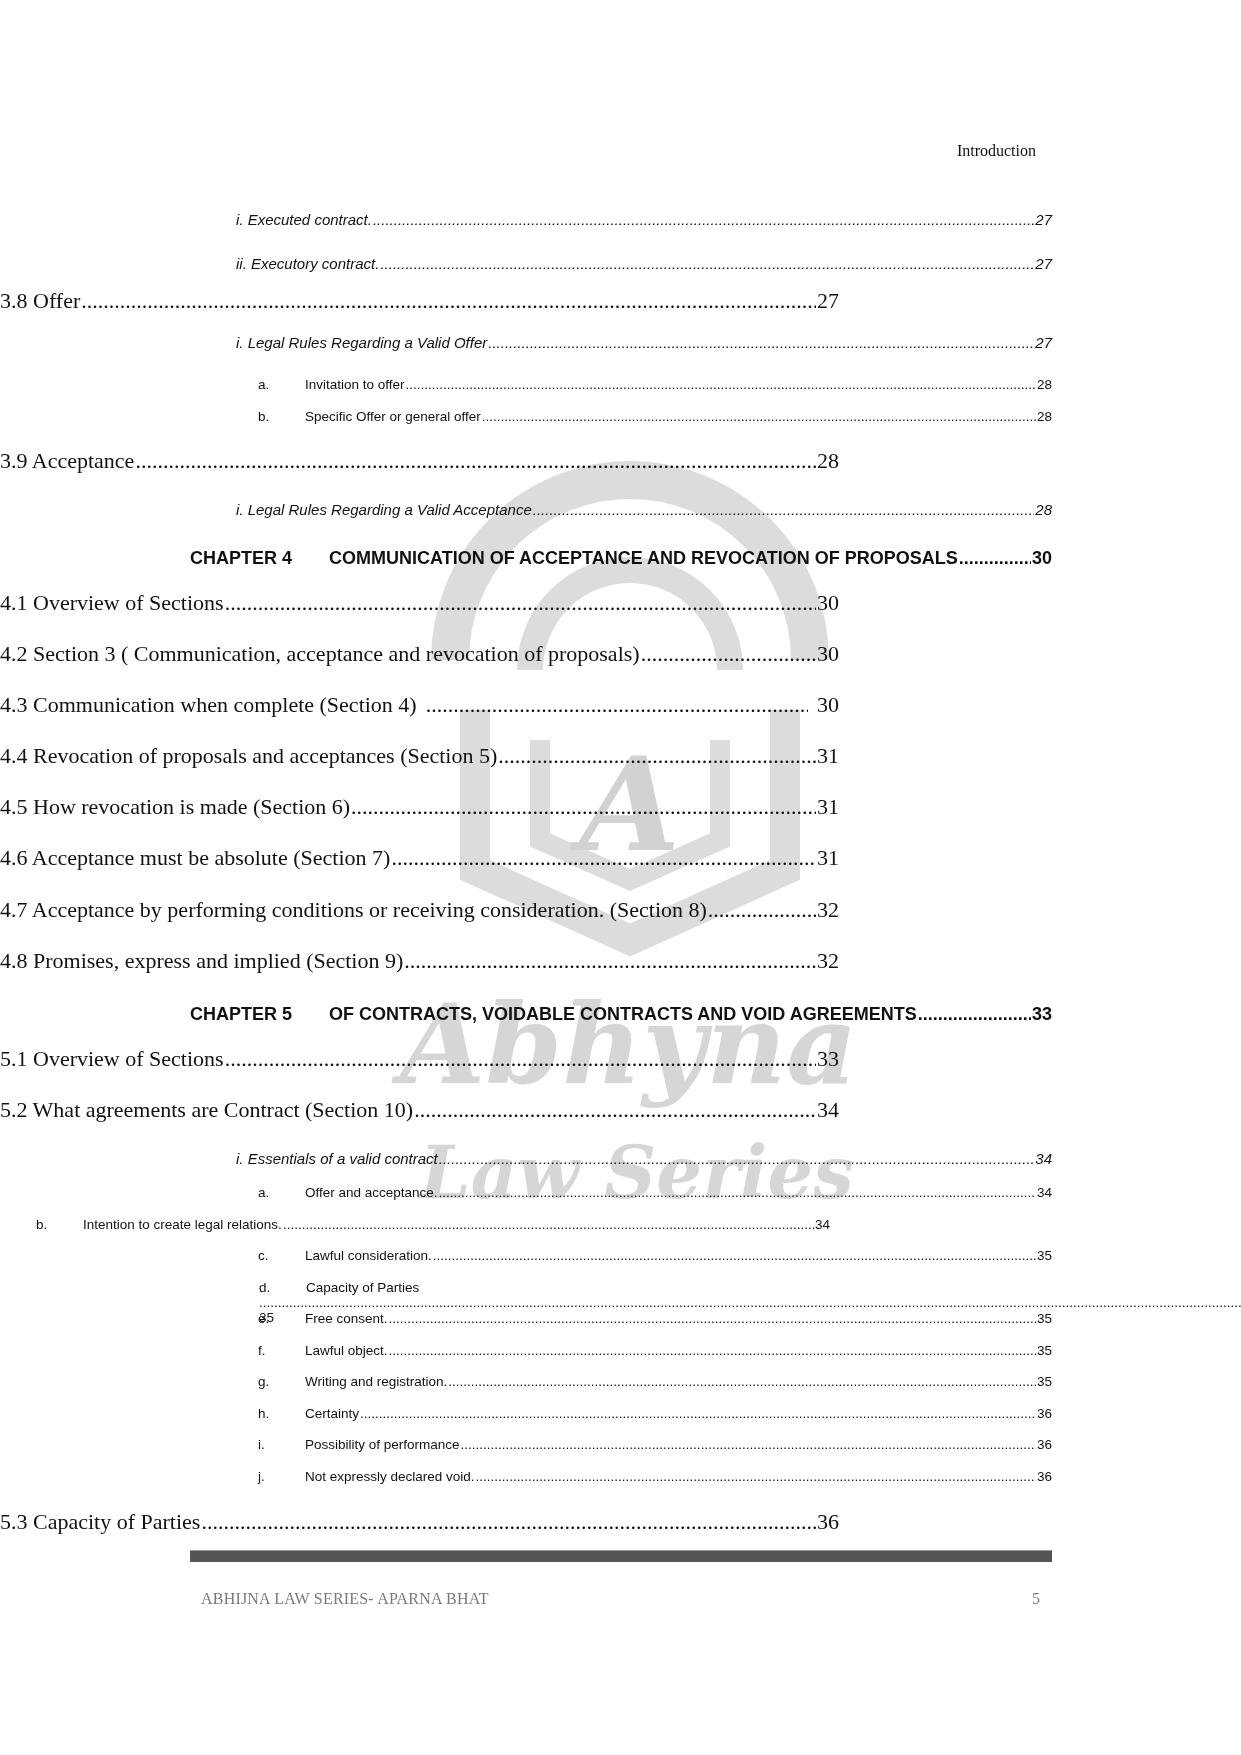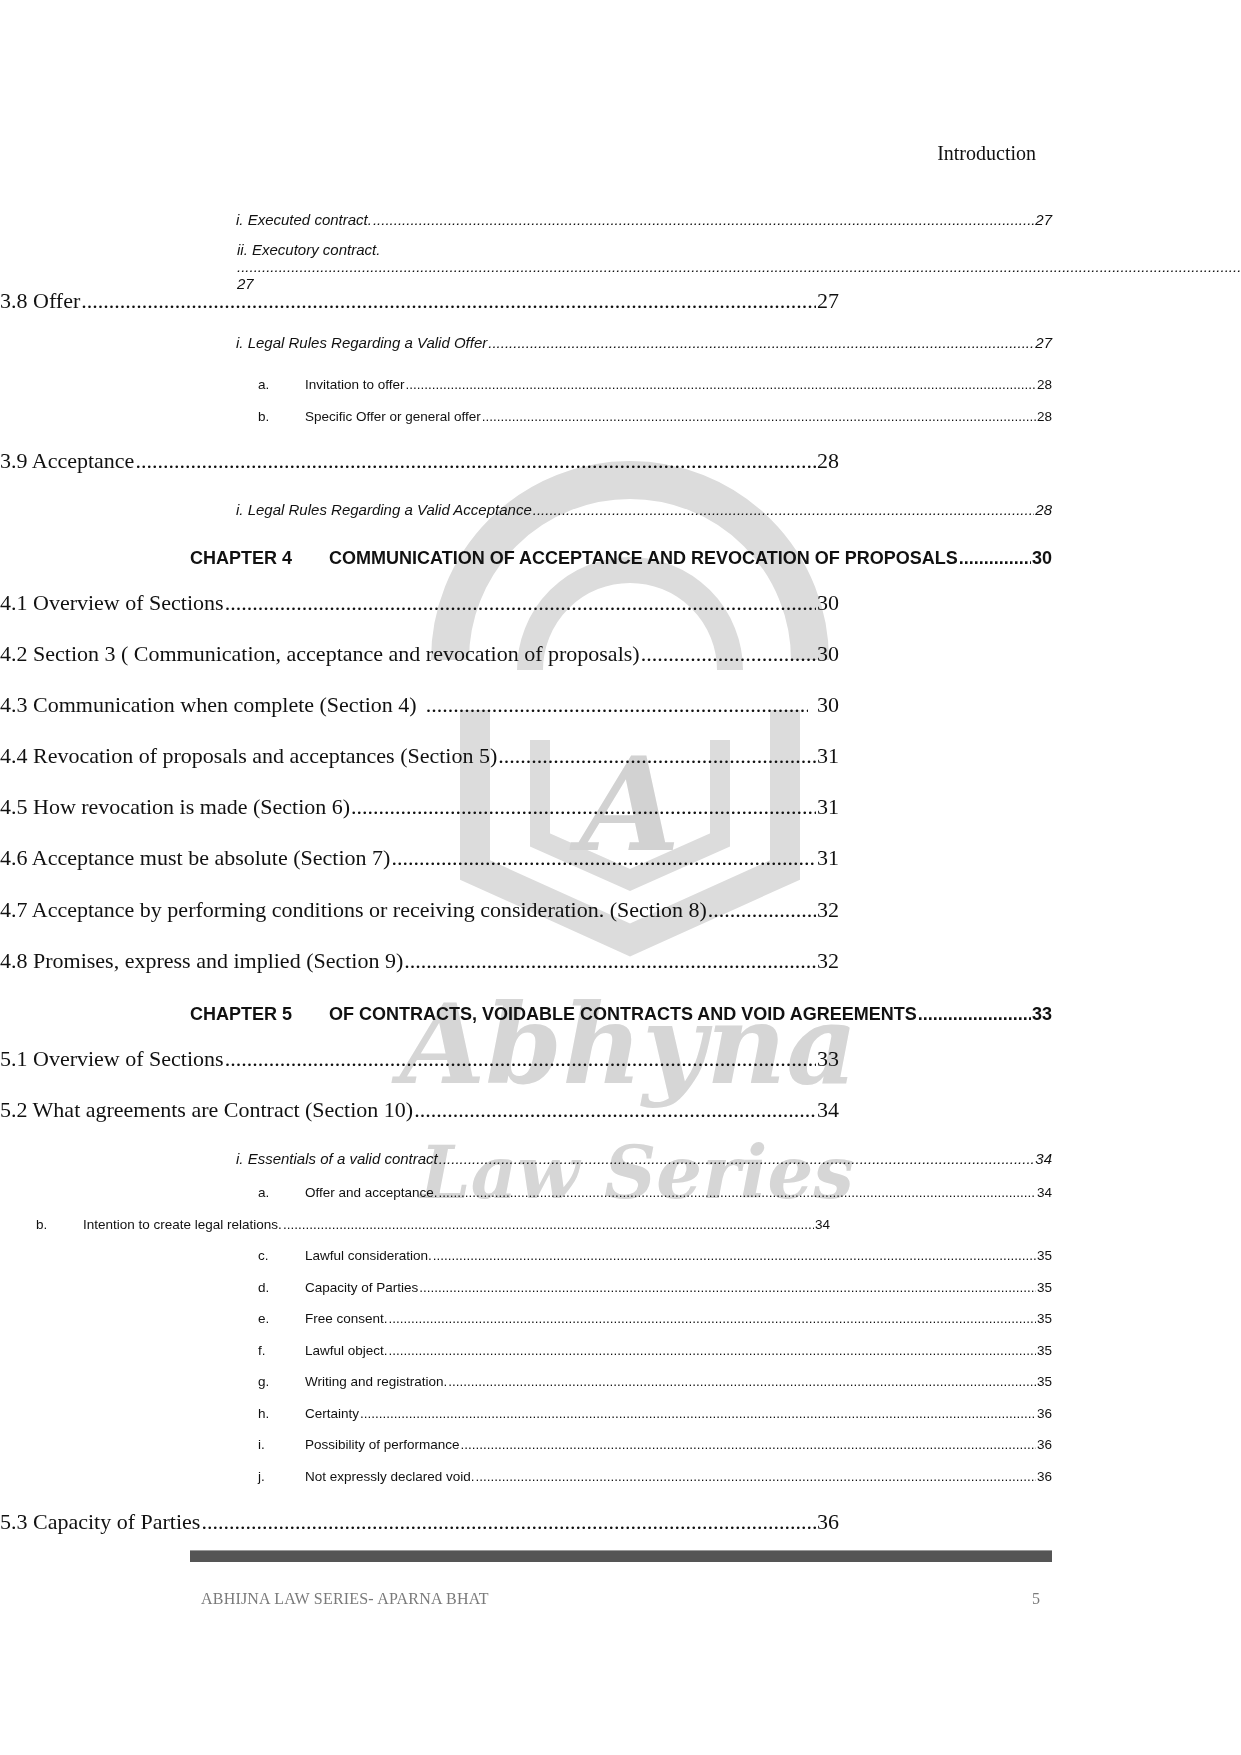--- a/index.html
+++ b/index.html
@@ -1,19 +1,19 @@
 <!DOCTYPE html>
 <html><head>
 <meta charset="utf-8">
 <style>
   html, body { margin:0; padding:0; background:#ffffff; }
   body { width:1241px; height:1755px; position:relative; overflow:hidden; color:#111; }
   .page { position:absolute; left:0; top:0; width:1241px; height:1755px; background:#fff; }
 
-  .running-head { position:absolute; right:205px; top:142px; font-family:"Liberation Serif", serif; font-size:20px; color:#111; }
+  .running-head { position:absolute; right:205px; top:142px; font-family:"Liberation Serif", serif; font-size:16px; color:#111; }
 
   .watermark { position:absolute; left:380px; top:440px; width:500px; height:820px; pointer-events:none; z-index:0; }
   .wm-text { position:absolute; font-family:"DejaVu Serif", serif; font-style:italic; font-weight:bold; color:#d6d6d6; }
 
   .toc { position:absolute; left:0; top:0; width:1241px; z-index:1; }
   .row { position:absolute; left:0; width:1241px; display:flex; align-items:baseline; white-space:nowrap; }
   .row .label { flex:0 0 auto; }
   .row .leader { flex:1 1 auto; overflow:hidden; margin:0 1px; }
   .row .leader::before { content:"..................................................................................................................................................................................................................................................................................................................................................................................................................................................................."; letter-spacing:0; }
   .row .pg { flex:0 0 auto; }
@@ -48,21 +48,21 @@
     <div class="wm-text" style="left:40px;top:690px;font-size:72px;">Law Series</div>
   </div>
 
   <div class="toc">
 
   <div class="row lvl-sub" style="top: 211.25px;">
         <span class="label"><span>i. Executed contract.</span></span>
         <span class="leader"></span>
         <span class="pg">27</span>
       </div>
-      <div class="row lvl-sub" style="top: 241px; flex-direction: column;">
+      <div class="row lvl-sub" style="top: 255px;">
         <span class="label"><span>ii. Executory contract.</span></span>
         <span class="leader"></span>
         <span class="pg">27</span>
       </div>
       <div class="row lvl-sec" style="top: 288.3px;">
         <span class="label"><span>3.8 Offer</span></span>
         <span class="leader"></span>
         <span class="pg">27</span>
       </div>
       <div class="row lvl-sub" style="top: 334px;">
@@ -163,21 +163,21 @@
       <div class="row lvl-item" style="top: 1216.53px; padding-left: 36px;">
         <span class="label"><span class="marker">b.</span><span>Intention to create legal relations.</span></span>
         <span class="leader"></span>
         <span class="pg">34</span>
       </div>
       <div class="row lvl-item" style="top: 1247.53px;">
         <span class="label"><span class="marker">c.</span><span>Lawful consideration.</span></span>
         <span class="leader"></span>
         <span class="pg">35</span>
       </div>
-      <div class="row lvl-item" style="top: 1279.53px;">
+      <div class="row lvl-item" style="top: 1279.53px; flex-direction: column;">
         <span class="label"><span class="marker">d.</span><span>Capacity of Parties</span></span>
         <span class="leader"></span>
         <span class="pg">35</span>
       </div>
       <div class="row lvl-item" style="top: 1310.53px;">
         <span class="label"><span class="marker">e.</span><span>Free consent.</span></span>
         <span class="leader"></span>
         <span class="pg">35</span>
       </div>
       <div class="row lvl-item" style="top: 1342.53px;">

